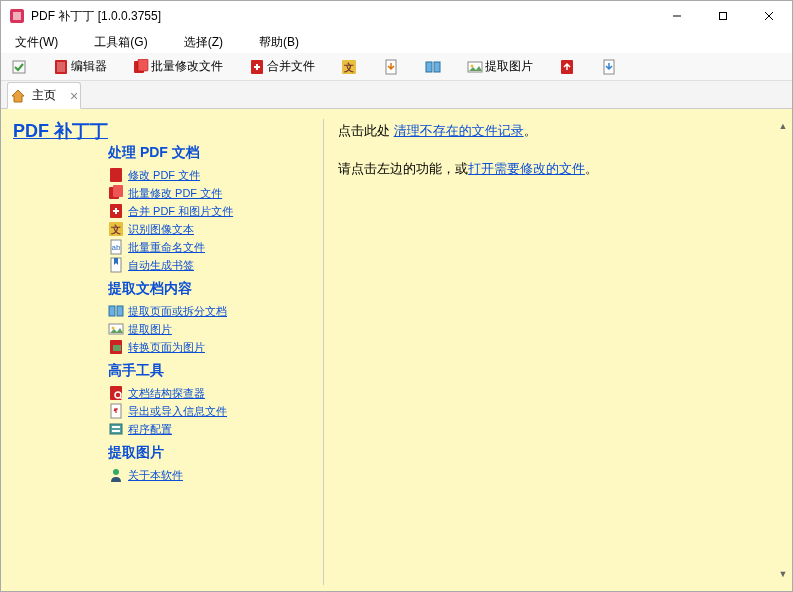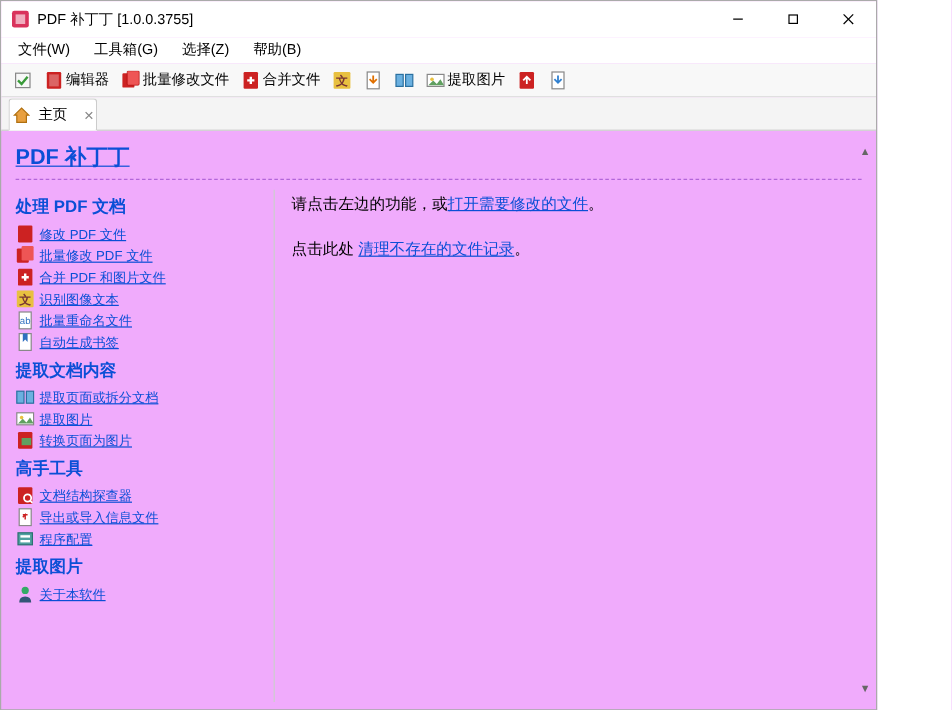--- a/index.html
+++ b/index.html
@@ -1,35 +1,35 @@
 <!DOCTYPE html>
 <html><head>
 <meta charset="utf-8">
 <style>
 * { margin: 0; padding: 0; box-sizing: border-box; }
 body { font-family: "Microsoft YaHei", "SimSun", sans-serif; font-size: 12px; background: #fff; }
-.window { width: 731px; height: 592px; border: 1px solid #aaa; display: flex; flex-direction: column; background: #f0abfc; }
+.window { width: 793px; height: 592px; border: 1px solid #aaa; display: flex; flex-direction: column; background: #fef9c3; }
 .titlebar { height: 30px; display: flex; align-items: center; padding: 0 0 0 8px; background: #fff; }
 .titlebar-icon { width: 16px; height: 16px; margin-right: 6px; }
 .titlebar-text { flex: 1; font-size: 12px; color: #000; }
 .win-controls { display: flex; height: 100%; }
 .win-btn { width: 46px; height: 100%; display: flex; align-items: center; justify-content: center; font-family: Arial; }
-.menubar { height: 22px; display: flex; padding: 0 6px; gap: 4px; background: #fff; }
+.menubar { height: 22px; display: flex; align-items: center; padding: 0 6px; gap: 20px; background: #fff; }
 .menu-item { padding: 2px 8px; font-size: 12px; }
-.toolbar { height: 28px; display: flex; align-items: center; padding: 0 6px; gap: 2px; background: #f8f8f8; border-bottom: 1px solid #e0e0e0; }
+.toolbar { height: 28px; display: flex; align-items: center; padding: 0 6px; gap: 18px; background: #f8f8f8; border-bottom: 1px solid #e0e0e0; }
 .tb-btn { display: flex; align-items: center; padding: 2px 4px; gap: 2px; font-size: 12px; }
 .tb-icon { display: inline-flex; width: 16px; height: 16px; }
 .tabstrip { height: 28px; display: flex; align-items: flex-end; padding: 4px 6px 0 6px; background: #f4f4f4; border-bottom: 1px solid #ccc; }
 .tab { display: flex; align-items: center; padding: 4px 2px; background: #fff; border: 1px solid #ccc; border-bottom: 1px solid #fff; border-radius: 3px 3px 0 0; gap: 6px; font-size: 12px; position: relative; top: 1px; }
 .tab-close { color: #888; margin-left: 8px; font-size: 14px; line-height: 1; }
-.content { flex: 1; display: flex; flex-direction: column; padding: 10px 12px 6px 12px; overflow: hidden; position: relative; }
+.content { flex: 1; display: flex; flex-direction: row; padding: 10px 12px 6px 12px; overflow: hidden; position: relative; }
 .app-title { font-size: 18px; font-weight: bold; color: #0b4fd6; text-decoration: underline; margin-bottom: 6px; }
 .dashed { border: none; border-top: 1px dashed #b266d9; margin-bottom: 8px; }
 .body-row { flex: 1; display: flex; overflow: hidden; }
-.leftcol { width: 215px; overflow: hidden; padding-right: 6px; }
+.leftcol { width: 215px; overflow: hidden; padding-right: 6px; margin-top: 19px; }
 .section-h { font-size: 14px; font-weight: bold; color: #0b4fd6; margin: 6px 0 4px 0; }
 .link-item { display: flex; align-items: center; gap: 4px; padding: 1px 0; }
 .link-item a { color: #0b4fd6; text-decoration: underline; font-size: 11px; text-align: right; }
 .link-icon { width: 16px; height: 16px; display: inline-flex; flex-shrink: 0; }
 .rightcol { flex: 1; border-left: 1px solid #ccc; padding: 2px 0 0 14px; font-size: 13px; color: #000; }
 .rightcol p { margin-bottom: 18px; line-height: 1.5; }
 .rightcol a { color: #0b4fd6; text-decoration: underline; }
 .scrollbar { position: absolute; right: 3px; top: 10px; bottom: 10px; width: 12px; }
 .scroll-arrow { width: 12px; height: 14px; display: flex; align-items: center; justify-content: center; color: #666; font-size: 9px; }
 svg { display: block; }
@@ -304,22 +304,22 @@
                 <circle cx="8" cy="5" r="3" fill="#3a6"></circle>
                 <path d="M3 15 Q3 10 8 10 Q13 10 13 15 Z" fill="#357"></path>
               </svg>
             </span>
             <a href="#">关于本软件</a>
           </div>
 
       </div>
 
       <div class="rightcol">
+        <p><span>点击此处 </span><a href="#">清理不存在的文件记录</a><span>。</span></p>
         <p><span>请点击左边的功能，或</span><a href="#">打开需要修改的文件</a><span>。</span></p>
-        <p><span>点击此处 </span><a href="#">清理不存在的文件记录</a><span>。</span></p>
       </div>
     </div>
 
     <div class="scrollbar">
       <div class="scroll-arrow">▲</div>
       <div style="position:absolute;bottom:0;" class="scroll-arrow">▼</div>
     </div>
   </div>
 
 </div>

